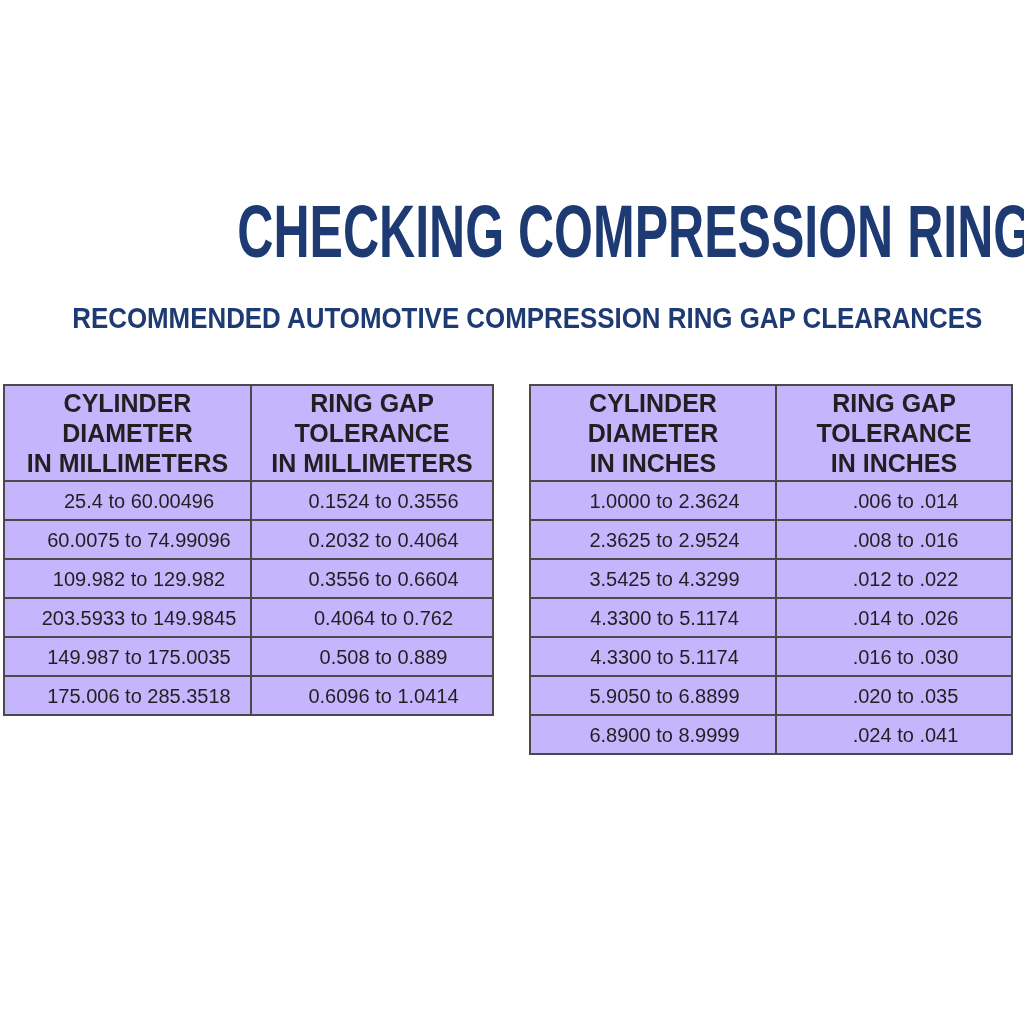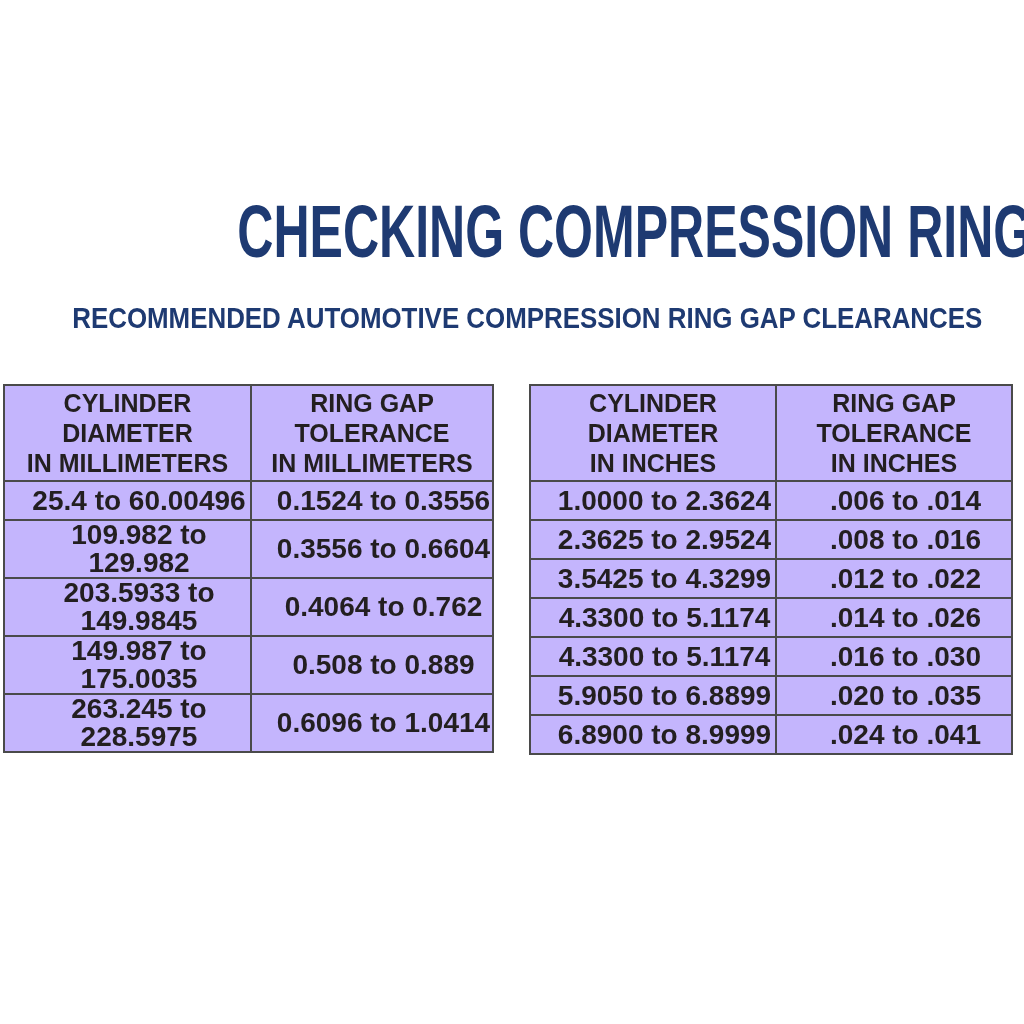--- a/index.html
+++ b/index.html
@@ -55,22 +55,22 @@
     background:#c4b5fd;
   }
   table.spec-table th{
     height:94px;
     font-size:25px;
     font-weight:bold;
     line-height:30px;
   }
   table.spec-table td{
     height:37px;
-    font-size:28px;
-    font-weight:bold;
+    font-size:20px;
+    font-weight:normal;
     line-height:1;
     padding-left:23px;
   }
   #table-mm{left:3px;width:491px;}
   #table-in{left:529px;width:484px;}
 </style>
 </head>
 <body>
 
 <div class="canvas">
@@ -89,33 +89,37 @@
           <th>CYLINDER<br>DIAMETER<br>IN MILLIMETERS</th>
           <th>RING GAP<br>TOLERANCE<br>IN MILLIMETERS</th>
         </tr>
     </thead>
     <tbody>
         <tr>
           <td>25.4 to 60.00496</td>
           <td>0.1524 to 0.3556</td>
         </tr>
         <tr>
+          <td>60.0075 to 74.99096</td>
+          <td>0.2032 to 0.4064</td>
+        </tr>
+        <tr>
           <td>109.982 to 129.982</td>
           <td>0.3556 to 0.6604</td>
         </tr>
         <tr>
           <td>203.5933 to 149.9845</td>
           <td>0.4064 to 0.762</td>
         </tr>
         <tr>
           <td>149.987 to 175.0035</td>
           <td>0.508 to 0.889</td>
         </tr>
         <tr>
-          <td>263.245 to 228.5975</td>
+          <td>175.006 to 285.3518</td>
           <td>0.6096 to 1.0414</td>
         </tr>
       </tbody>
   </table>
 
   <table id="table-in" class="spec-table">
     <colgroup>
       <col style="width:246px">
       <col>
     </colgroup>

